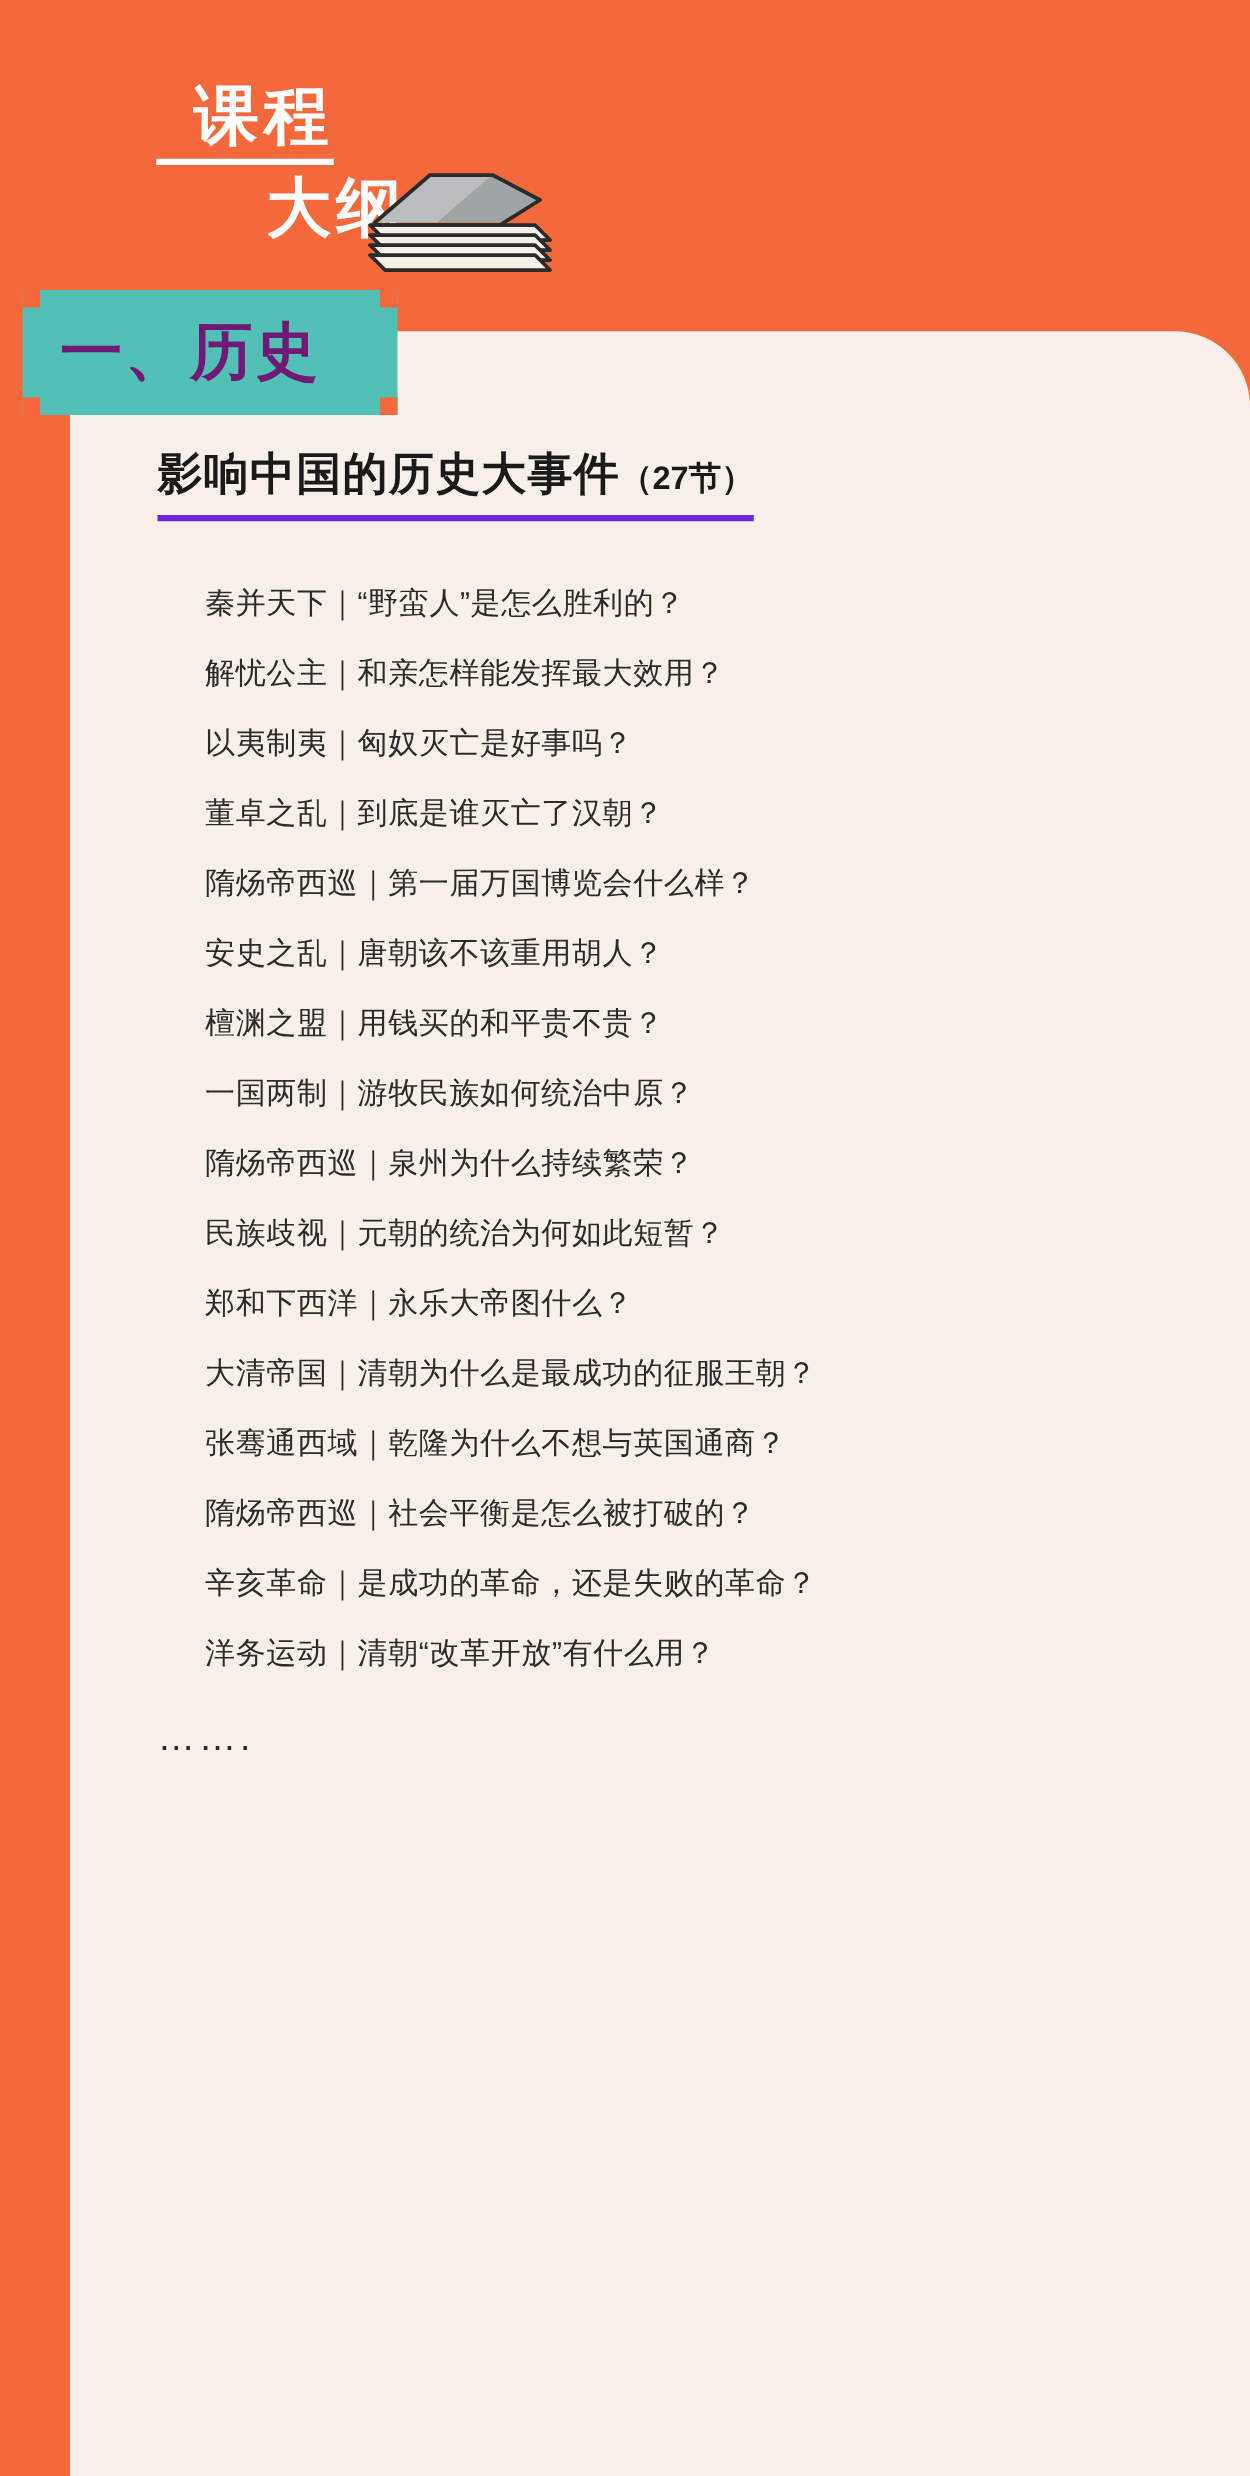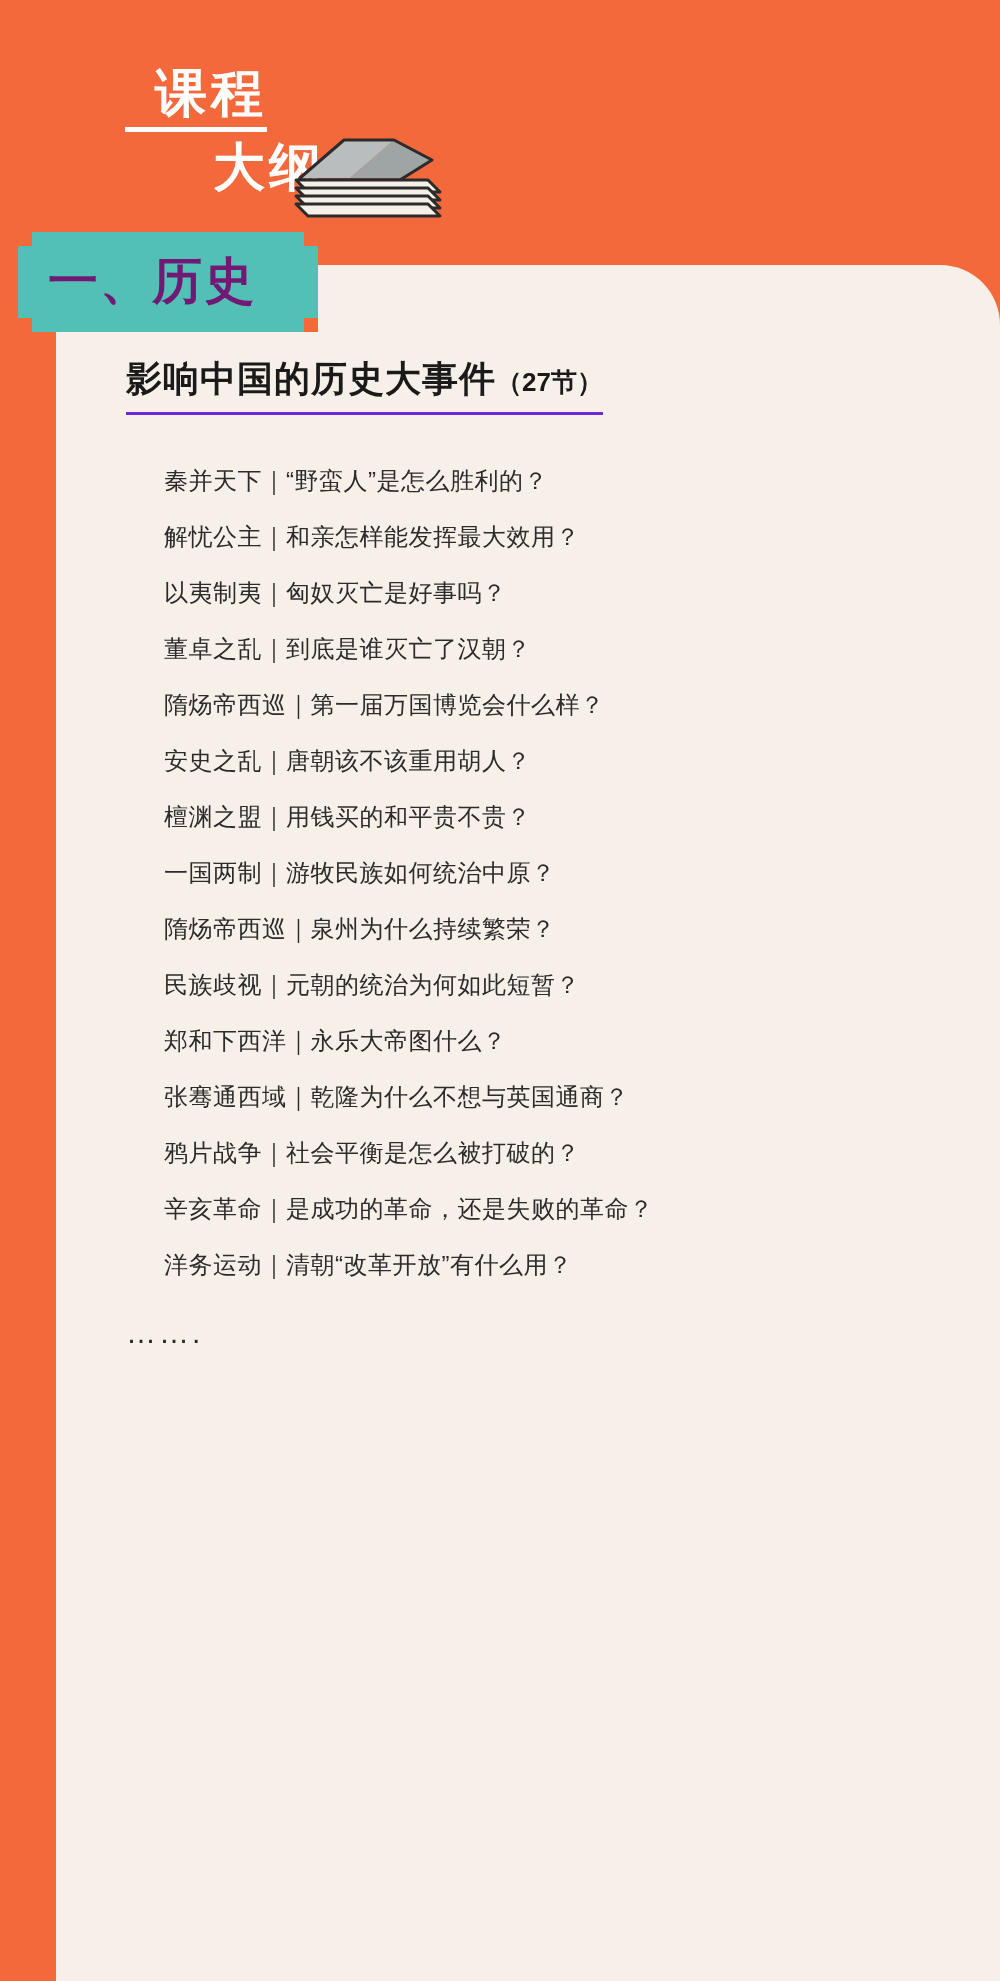--- a/index.html
+++ b/index.html
@@ -103,21 +103,21 @@
 
   
   .course-block {
     position: absolute;
     left: 126px;
     top: 355px;
     width: 820px;
   }
   .course-heading {
     display: inline-block;
-    border-bottom: 3px solid #6d28d9;
+    border-bottom: 5px solid #6d28d9;
     padding-bottom: 8px;
     white-space: nowrap;
   }
   .course-heading .main {
     font-size: 36px;
     font-weight: bold;
     color: #1A1A1A;
     letter-spacing: 1px;
   }
   .course-heading .count {
@@ -189,19 +189,20 @@
     <div class="lesson-item">解忧公主｜和亲怎样能发挥最大效用？</div>
     <div class="lesson-item">以夷制夷｜匈奴灭亡是好事吗？</div>
     <div class="lesson-item">董卓之乱｜到底是谁灭亡了汉朝？</div>
     <div class="lesson-item">隋炀帝西巡｜第一届万国博览会什么样？</div>
     <div class="lesson-item">安史之乱｜唐朝该不该重用胡人？</div>
     <div class="lesson-item">檀渊之盟｜用钱买的和平贵不贵？</div>
     <div class="lesson-item">一国两制｜游牧民族如何统治中原？</div>
     <div class="lesson-item">隋炀帝西巡｜泉州为什么持续繁荣？</div>
     <div class="lesson-item">民族歧视｜元朝的统治为何如此短暂？</div>
     <div class="lesson-item">郑和下西洋｜永乐大帝图什么？</div>
+    <div class="lesson-item">大清帝国｜清朝为什么是最成功的征服王朝？</div>
     <div class="lesson-item">张骞通西域｜乾隆为什么不想与英国通商？</div>
-    <div class="lesson-item">鸦片战争｜社会平衡是怎么被打破的？</div>
+    <div class="lesson-item">隋炀帝西巡｜社会平衡是怎么被打破的？</div>
     <div class="lesson-item">辛亥革命｜是成功的革命，还是失败的革命？</div>
     <div class="lesson-item">洋务运动｜清朝“改革开放”有什么用？</div>
     <div class="lesson-more">…….</div>
   </div>
 </div>
 
 </body></html>

